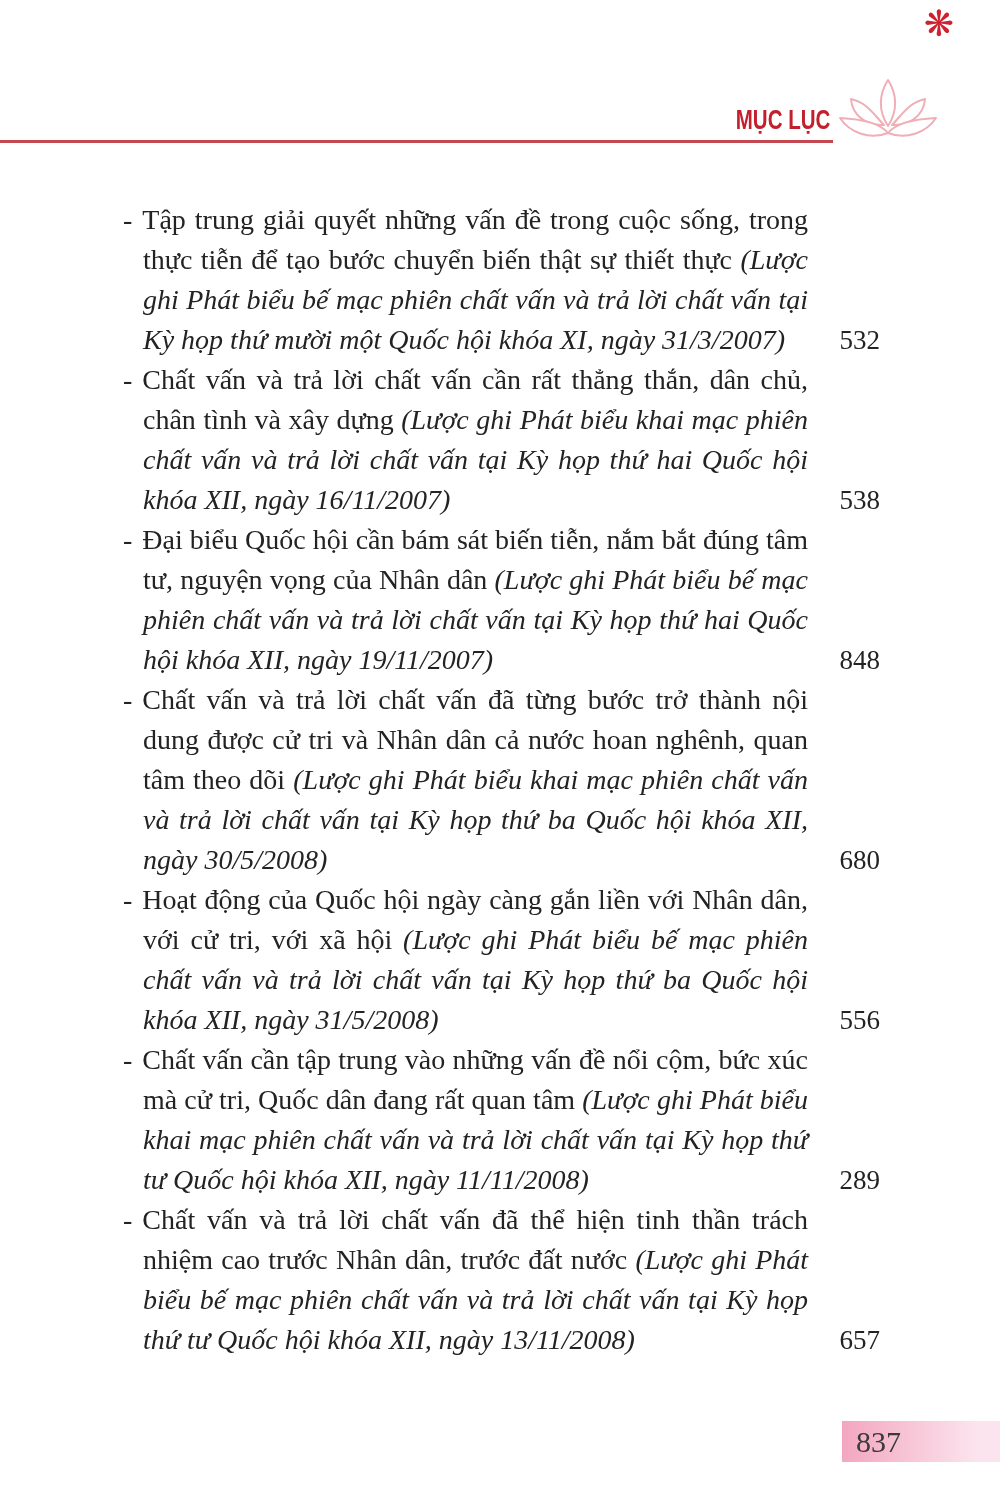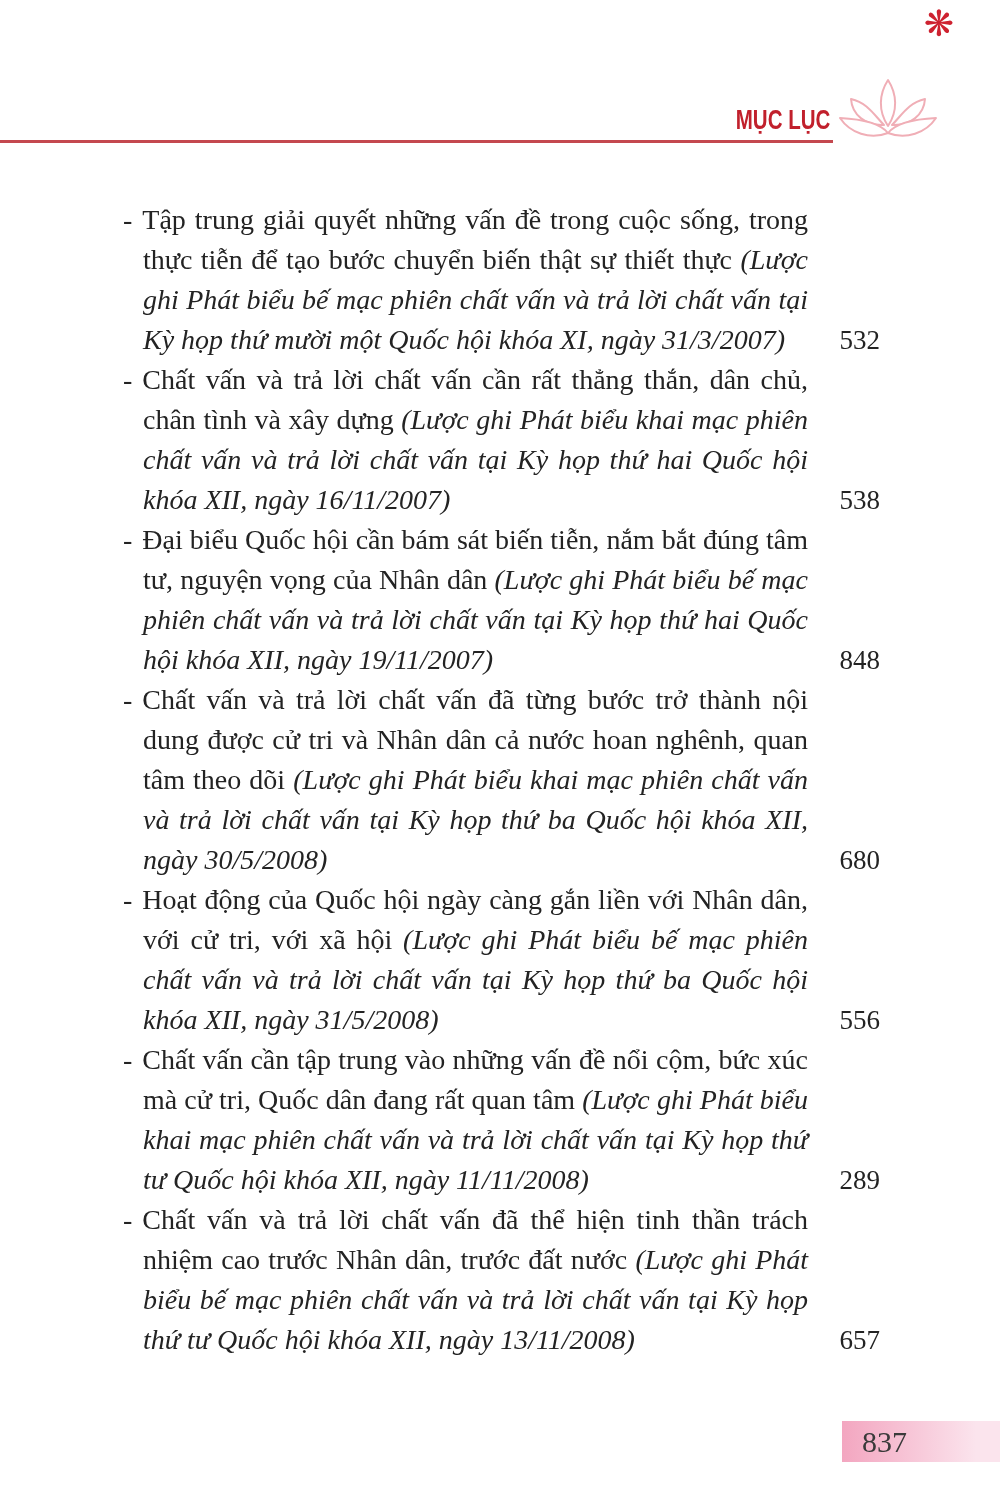--- a/index.html
+++ b/index.html
@@ -91,21 +91,21 @@
     position: absolute;
     top: 1421px;
     left: 842px;
     right: 0;
     height: 41px;
     background: linear-gradient(to right, #f3a6c0, #fbe4ed 85%);
     display: flex;
     align-items: center;
   }
   .footer-pagebox .pagenum {
-    padding-left: 20px;
+    padding-left: 14px;
     font-size: 30px;
     color: #3a3a3a;
   }
 </style>
 </head>
 <body>
 
 <div class="corner-ornament">❋</div>
 
 <div class="header-title">MỤC LỤC</div>

